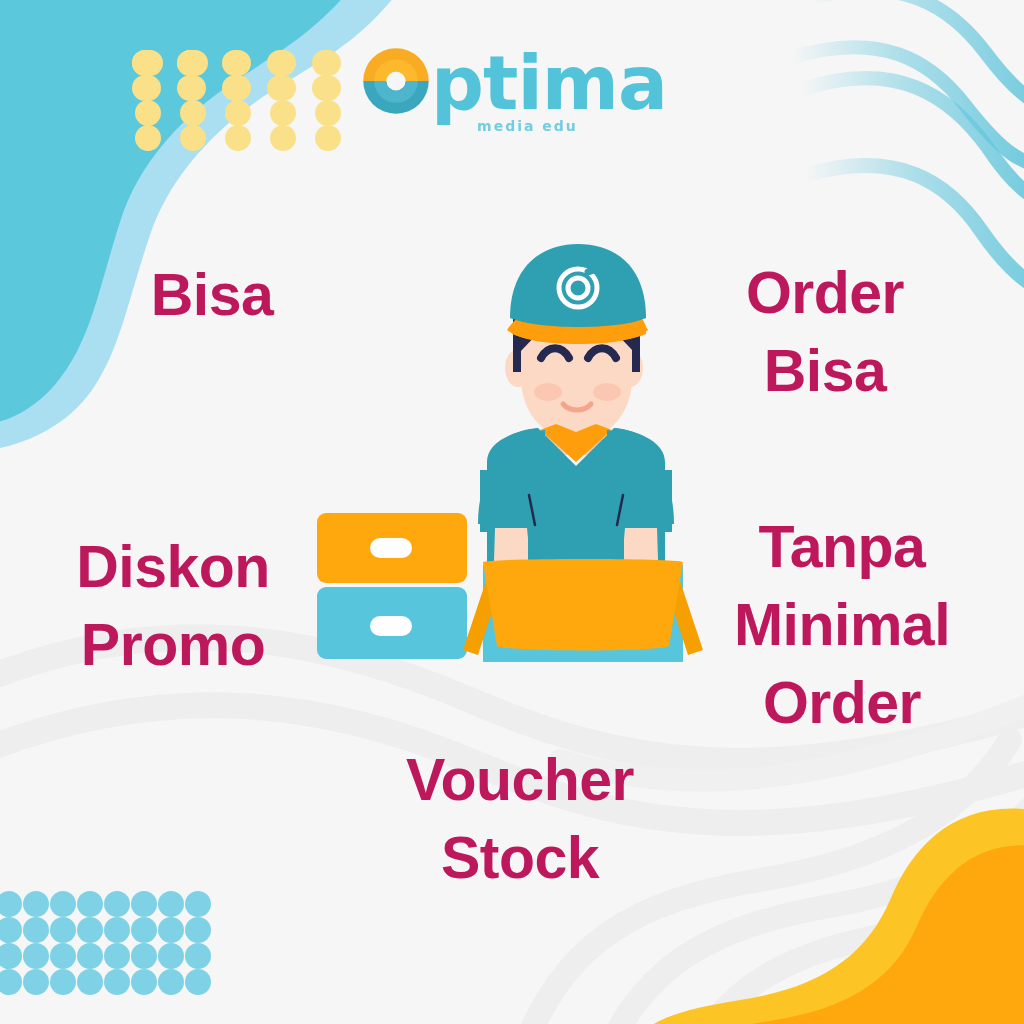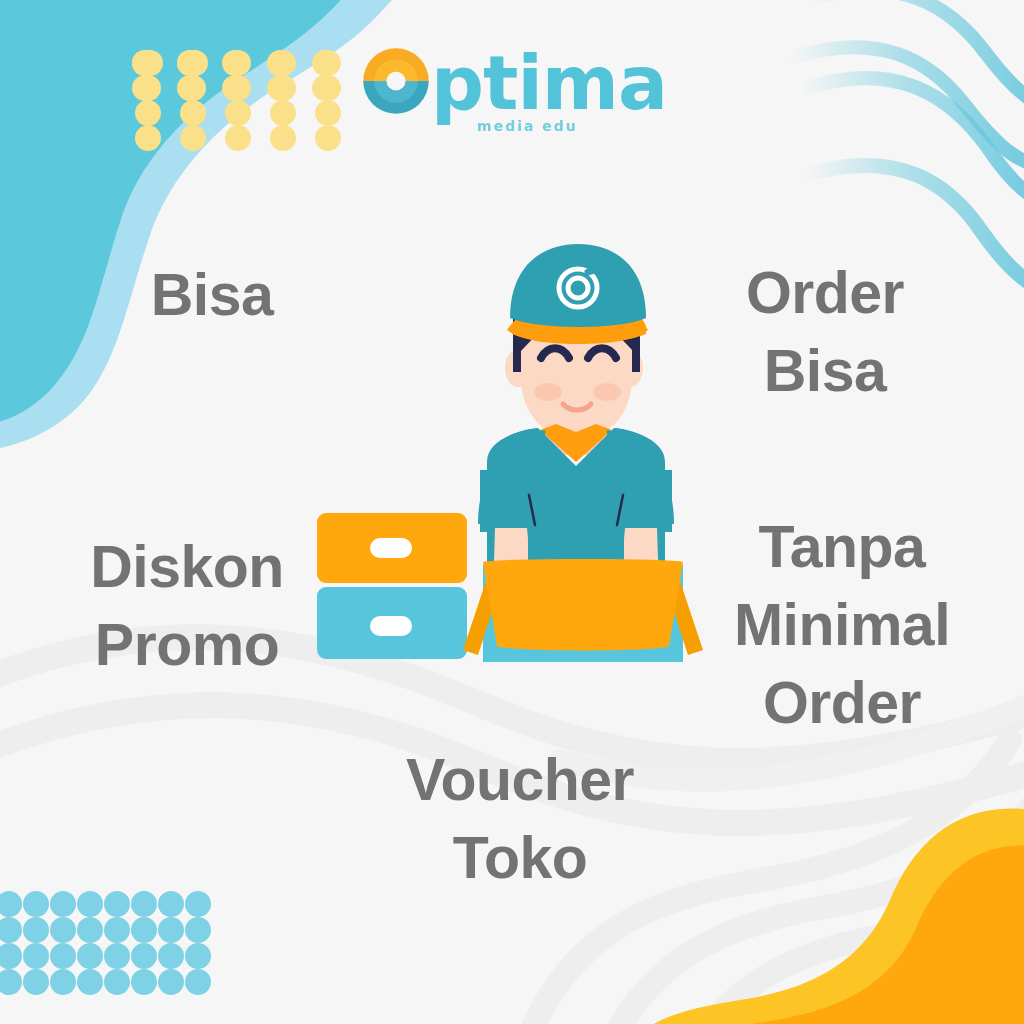--- a/index.html
+++ b/index.html
@@ -48,33 +48,33 @@
     font-size:14px;
     font-weight:700;
     letter-spacing:2px;
     color:#72cde0;
   }
 
   
   .cap{
     position:absolute;
     z-index:50;
-    color:#737373;
+    color:#be185d;
     font-family:"Liberation Sans", sans-serif;
     font-weight:700;
     font-size:59px;
     line-height:1.32;
     letter-spacing:-0.5px;
     text-align:center;
     white-space:nowrap;
   }
   .cap div{display:block;}
   #cap-cod      {left:92px;  top:257px; width:240px;}
   #cap-ready    {left:700px; top:255px; width:250px;}
-  #cap-diskon   {left:62px;  top:529px; width:250px;}
+  #cap-diskon   {left:48px;  top:529px; width:250px;}
   #cap-tanpa    {left:712px; top:509px; width:260px;}
   #cap-voucher  {left:370px; top:742px; width:300px;}
 </style>
 </head>
 <body>
 
 <div id="poster">
 
   <div class="layer">
     <svg viewBox="0 0 1024 1024" xmlns="http://www.w3.org/2000/svg">
@@ -351,16 +351,16 @@
   </div>
 
   <div class="cap" id="cap-tanpa">
     <div>Tanpa</div>
     <div>Minimal</div>
     <div>Order</div>
   </div>
 
   <div class="cap" id="cap-voucher">
     <div>Voucher</div>
-    <div>Toko</div>
+    <div>Stock</div>
   </div>
 
 </div>
 
 </body></html>

